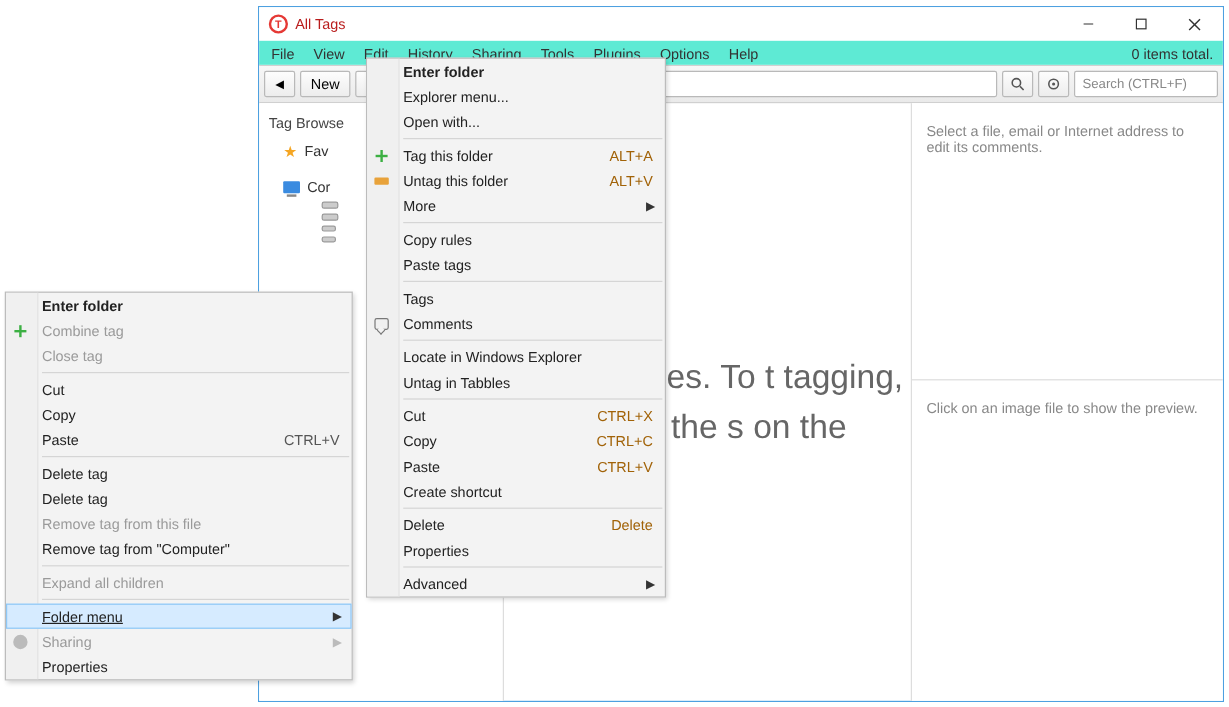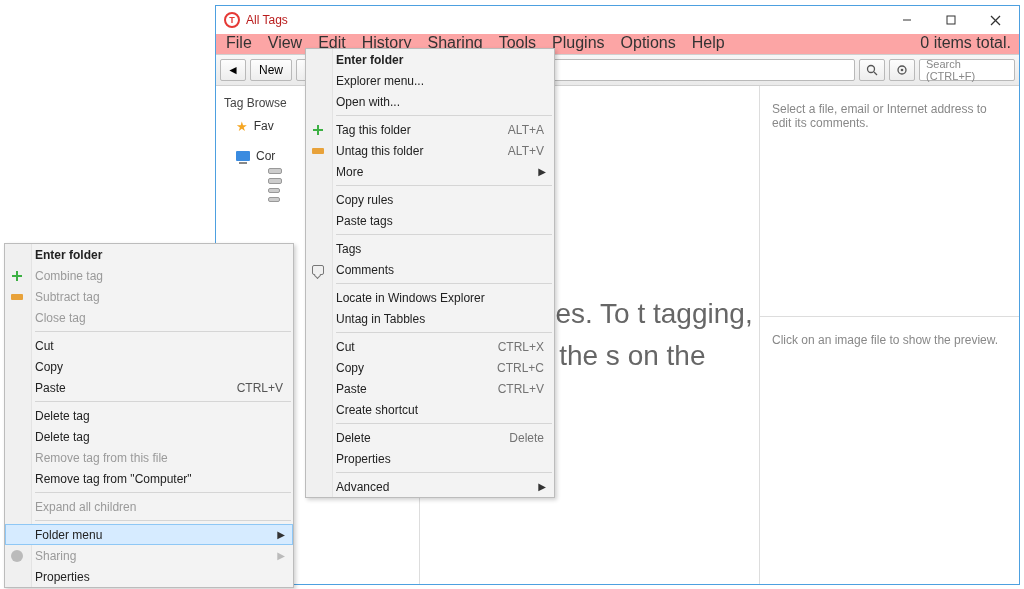--- a/index.html
+++ b/index.html
@@ -8,29 +8,29 @@
   
   .window { position: absolute; left: 215px; top: 5px; width: 805px; height: 580px; border: 1px solid #4da0e0; background: #fff; display: flex; flex-direction: column; }
   .titlebar { height: 28px; display: flex; align-items: center; padding: 0 2px 0 8px; background: #fff; }
   .titlebar .logo { width: 16px; height: 16px; border: 2px solid #e53935; border-radius: 50%; display: inline-flex; align-items: center; justify-content: center; margin-right: 6px; }
   .titlebar .logo::after { content: "T"; font-size: 9px; color: #e53935; font-weight: bold; line-height: 1; }
   .titlebar .title { font-size: 12px; color: #b91c1c; }
   .titlebar .spacer { flex: 1; }
   .winbtn { width: 44px; height: 24px; display: inline-flex; align-items: center; justify-content: center; font-size: 12px; color: #333; }
   .winbtn svg { display: block; }
 
-  .menubar { height: 20px; background: #fca5a5; display: flex; align-items: flex-end; padding: 0 2px; font-size: 16px; color: #333; position: relative; text-align: right; }
+  .menubar { height: 20px; background: #5eead4; display: flex; align-items: flex-end; padding: 0 2px; font-size: 12px; color: #333; position: relative; text-align: right; }
   .menubar .menuitem { padding: 2px 8px; }
   .menubar .menuright { position: absolute; right: 8px; bottom: 2px; color: #333; }
 
   .toolbar { height: 32px; background: linear-gradient(#f7f7f7,#eaeaea); border-top: 1px solid #d0d0d0; border-bottom: 1px solid #d0d0d0; display: flex; align-items: center; padding: 0 4px; gap: 4px; }
   .tbtn { height: 22px; background: linear-gradient(#fdfdfd,#ededed); border: 1px solid #b9b9b9; border-radius: 2px; font-size: 12px; padding: 0 8px; display: inline-flex; align-items: center; }
   .tbtn.icon-only { width: 26px; padding: 0; justify-content: center; }
   .addr { flex: 1; height: 22px; border: 1px solid #b9b9b9; background: #fff; border-radius: 2px; }
-  .search { width: 96px; height: 22px; border: 1px solid #b9b9b9; background: #fff; border-radius: 2px; font-size: 11px; color: #888; padding: 0 6px; display: flex; align-items: center; }
+  .search { width: 120px; height: 22px; border: 1px solid #b9b9b9; background: #fff; border-radius: 2px; font-size: 11px; color: #888; padding: 0 6px; display: flex; align-items: center; }
 
   .content { flex: 1; display: flex; position: relative; }
   .sidebar { width: 204px; border-right: 1px solid #ddd; background: #fff; padding: 8px 4px; font-size: 12px; color: #333; position: relative; }
   .sidebar .heading { padding: 2px 4px 6px; color: #444; }
   .tree-item { display: flex; align-items: center; gap: 6px; padding: 2px 4px 2px 16px; height: 20px; }
   .star-icon { color: #f5a623; font-size: 13px; }
   .monitor-icon { width: 14px; height: 10px; background: #3a8be0; border-radius: 1px; position: relative; }
   .monitor-icon::after { content:""; position:absolute; left:3px; right:3px; bottom:-3px; height:2px; background:#888; }
   .disk-icon { width: 14px; height: 6px; background:#ccc; border:1px solid #999; border-radius:2px; }
   .disk-icon.small { width: 12px; height: 5px; }
@@ -42,41 +42,41 @@
   .rightcol { width: 260px; border-left: 1px solid #ddd; background: #fff; display: flex; flex-direction: column; justify-content: center; }
   .rightbox { padding: 16px 12px; font-size: 12px; color: #888; }
   .rightsep { height: 1px; background: #ddd; margin: 0; }
   .rightbox.preview { flex:1; display:flex; align-items:flex-start; }
 
   
   .ctx1 { position: absolute; left: 4px; top: 243px; width: 290px; background: #f3f3f3; border: 1px solid #bcbcbc; box-shadow: 2px 2px 4px rgba(0,0,0,0.18); font-size: 12px; z-index: 60; }
   .ctx1 .row { height: 21px; display: flex; align-items: center; padding: 0 8px 0 30px; color: #222; position: relative; }
   .ctx1 .row.disabled { color: #9a9a9a; }
   .ctx1 .row .cut { position: absolute; right: 10px; color: #555; }
-  .ctx1 .row.hover { background: #d6ebff; outline: 1px solid #8ec7f5; outline-offset: -1px; }
+  .ctx1 .row.hover { background: #d6ebff; outline: 1px solid #8ec7f5; outline-offset: -1px; text-decoration: underline; }
   .ctx1 .sep { height: 1px; background: #d5d5d5; margin: 3px 2px 3px 30px; }
   .ctx1 .gutter { position: absolute; left:0; top:0; bottom:0; width:27px; background: #f0f0f0; border-right:1px solid #e3e3e3; }
   .ctx1 .row, .ctx1 .sep { position: relative; z-index: 1; }
   .ctx1 .arrow { position: absolute; right: 8px; font-size: 10px; color: #333; }
   .ctx1 .row.disabled .arrow { color:#bbb; }
   .ctx1 .row .ico { position:absolute; left:6px; top:50%; transform:translateY(-50%); }
   .plus-ico { width:12px; height:12px; }
   .plus-ico::before, .plus-ico::after { content:""; position:absolute; background:#3cb043; }
   .plus-ico::before { left:5px; top:1px; width:2px; height:10px; }
   .plus-ico::after { top:5px; left:1px; height:2px; width:10px; }
   .minus-ico { width:12px; height:6px; background:#e8a23a; border-radius:1px; }
   .person-ico { width:12px; height:12px; border-radius:50%; background:#bbb; }
 
   
   .ctx2 { position: absolute; left: 305px; top: 48px; width: 250px; background: #f3f3f3; border: 1px solid #bcbcbc; box-shadow: 2px 2px 4px rgba(0,0,0,0.18); font-size: 12px; z-index: 55; }
   .ctx2 .gutter { position: absolute; left:0; top:0; bottom:0; width:27px; background: #f0f0f0; border-right:1px solid #e3e3e3; }
   .ctx2 .row, .ctx2 .sep { position: relative; z-index: 1; }
   .ctx2 .row { height: 21px; display: flex; align-items: center; padding: 0 8px 0 30px; color: #222; position: relative; }
   .ctx2 .row.bold { font-weight: 600; }
-  .ctx2 .row .cut { position: absolute; right: 10px; color: #737373; text-align: right; }
+  .ctx2 .row .cut { position: absolute; right: 10px; color: #a16207; text-align: right; }
   .ctx2 .row .arrow { position: absolute; right: 8px; font-size: 10px; color:#333; }
   .ctx2 .row.hover { background: #bfe3ff; outline: 1px solid #5aa9e6; outline-offset: -1px; }
   .ctx2 .sep { height: 1px; background: #d5d5d5; margin: 3px 2px 3px 30px; }
   .ctx2 .row .ico { position:absolute; left:6px; top:50%; transform:translateY(-50%); }
   .bubble-ico { width:12px; height:10px; border:1px solid #777; border-radius:2px; position:relative; }
   .bubble-ico::after { content:""; position:absolute; left:2px; bottom:-4px; width:4px; height:4px; background:#f3f3f3; border-left:1px solid #777; border-bottom:1px solid #777; transform: rotate(-45deg); }
 
   
   .drive-stack { display:flex; flex-direction:column; gap:4px; padding-left:48px; padding-top:2px; }
 
@@ -259,24 +259,20 @@
 <div class="ctx1">
   <div class="gutter"></div>
   <div class="row bold" style="font-weight:600">
       <span>Enter folder</span>
     </div>
   <div class="row disabled">
       <span class="ico plus-ico"></span>
       <span>Combine tag</span>
     </div>
   <div class="row disabled">
-      <span class="ico minus-ico"></span>
-      <span>Subtract tag</span>
-    </div>
-  <div class="row disabled">
       <span>Close tag</span>
     </div>
   <div class="sep"></div>
   <div class="row">
       <span>Cut</span>
     </div>
   <div class="row">
       <span>Copy</span>
     </div>
   <div class="row">

